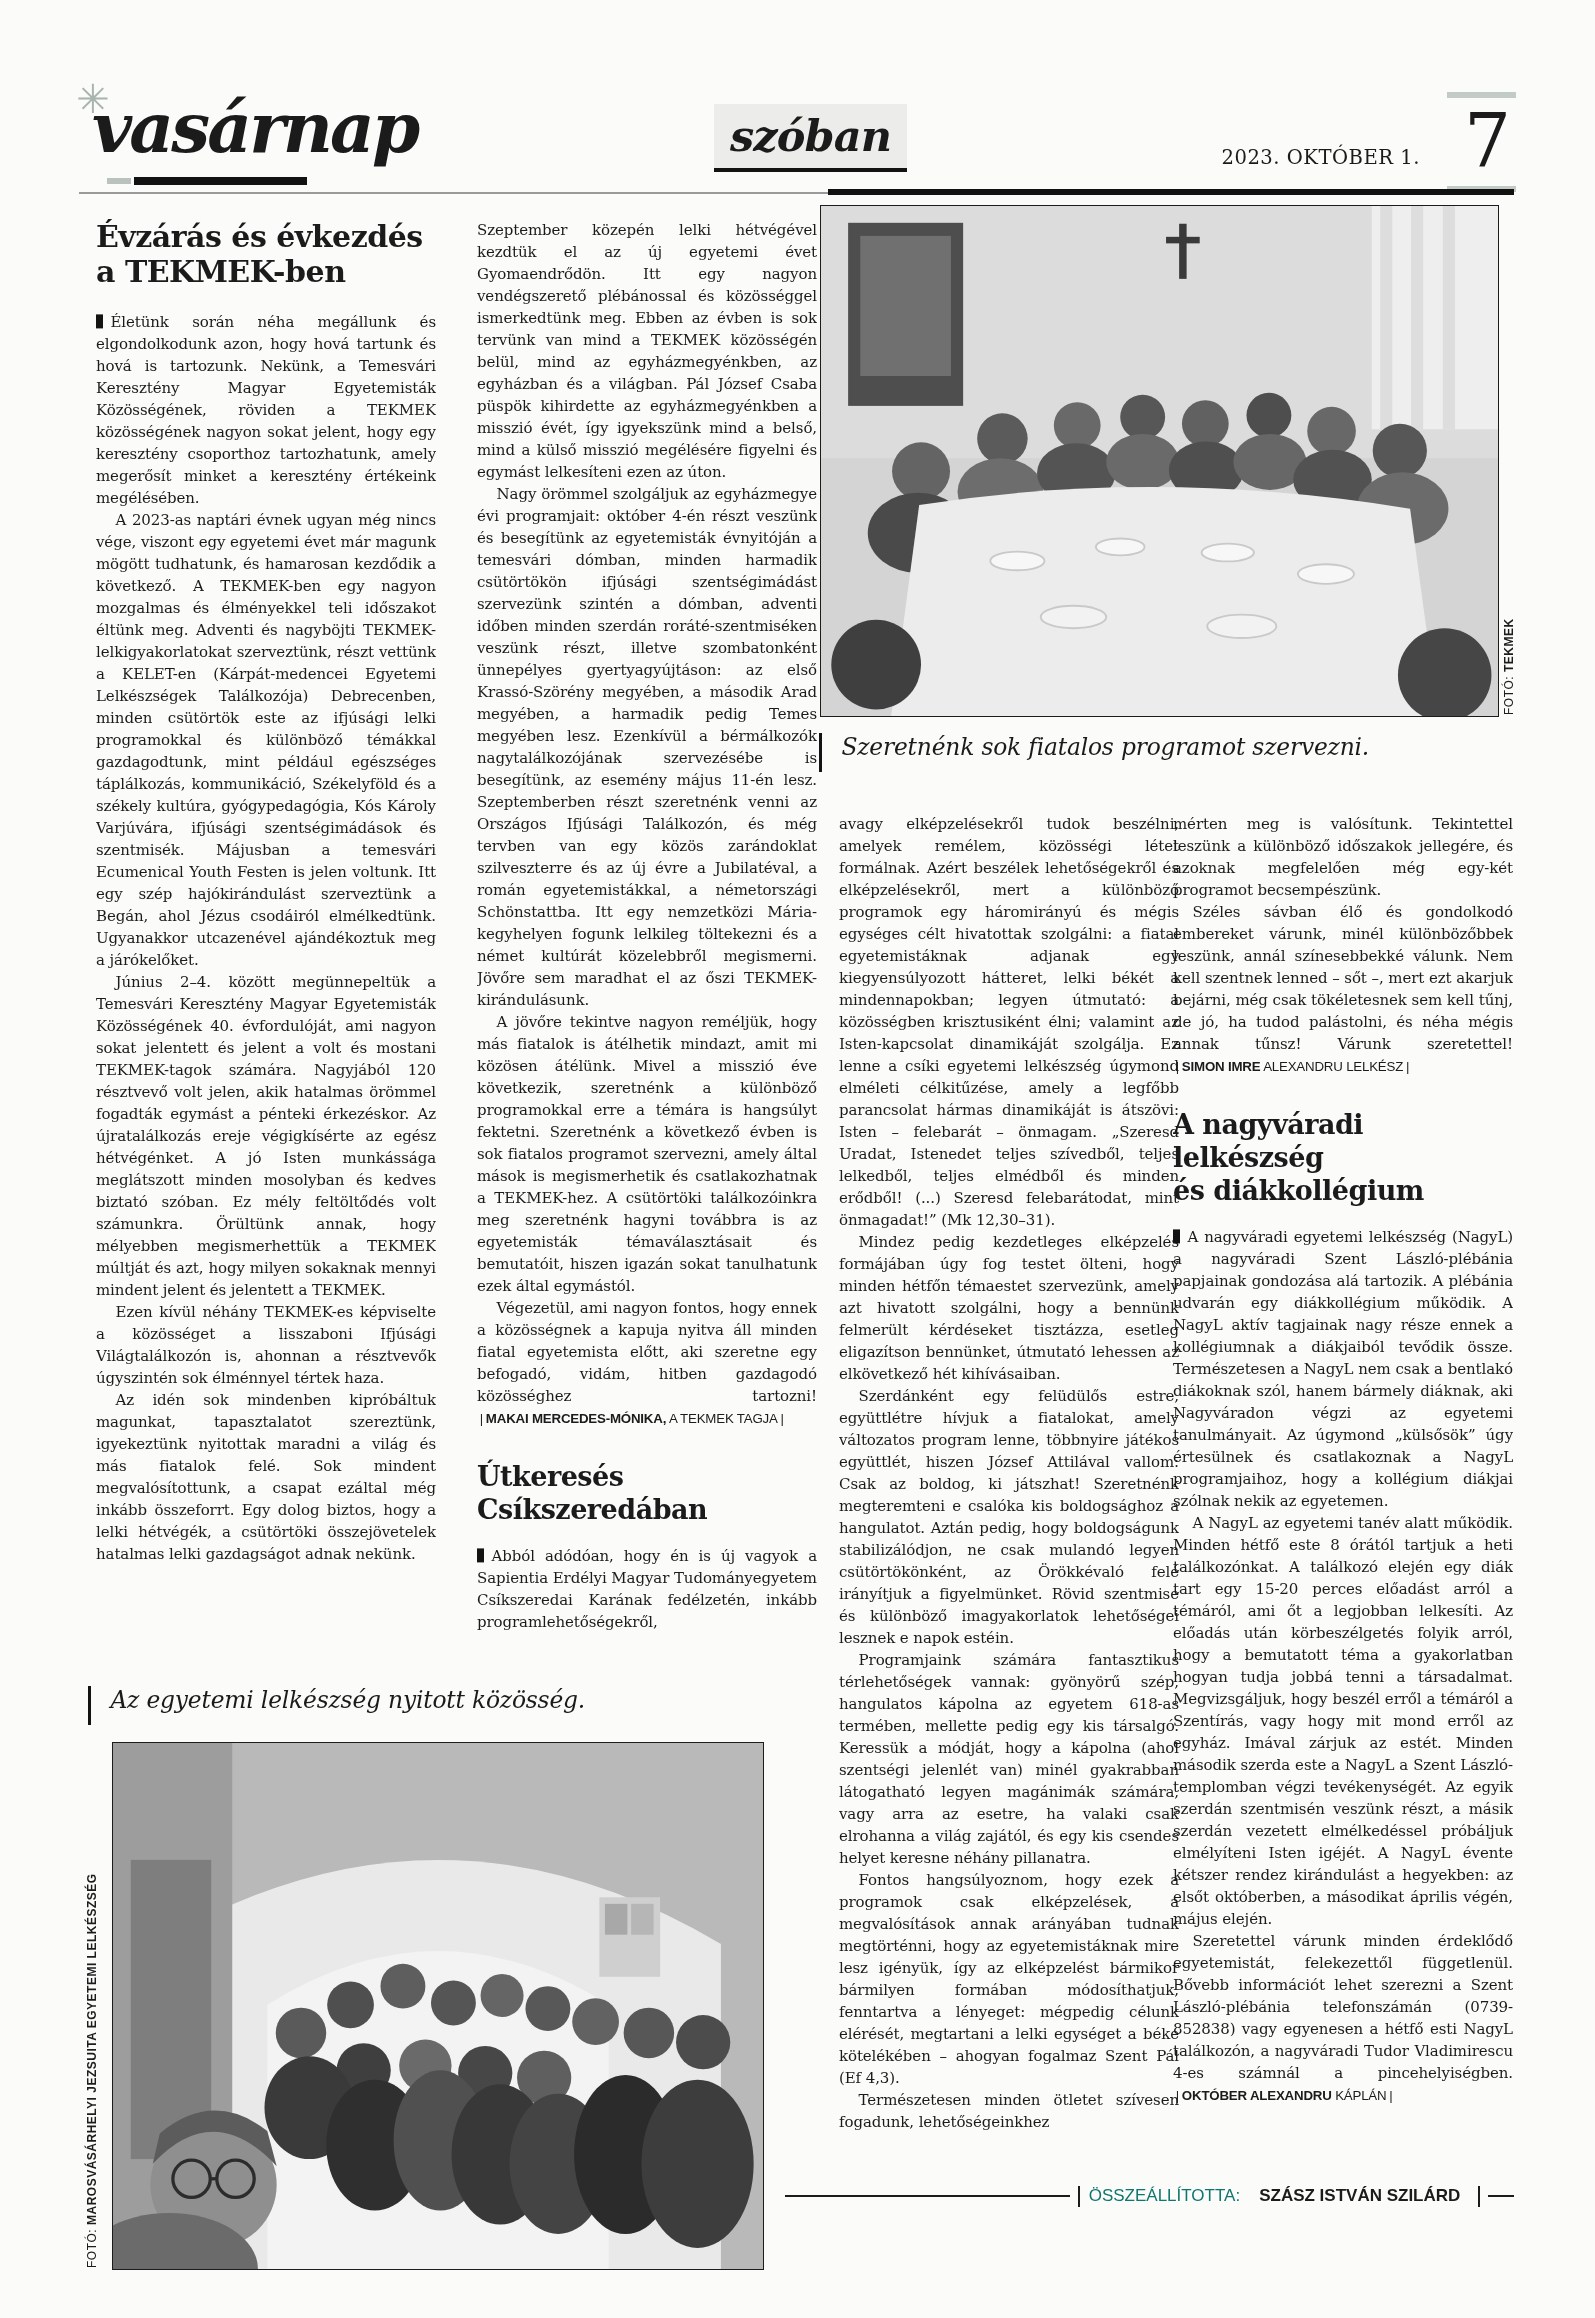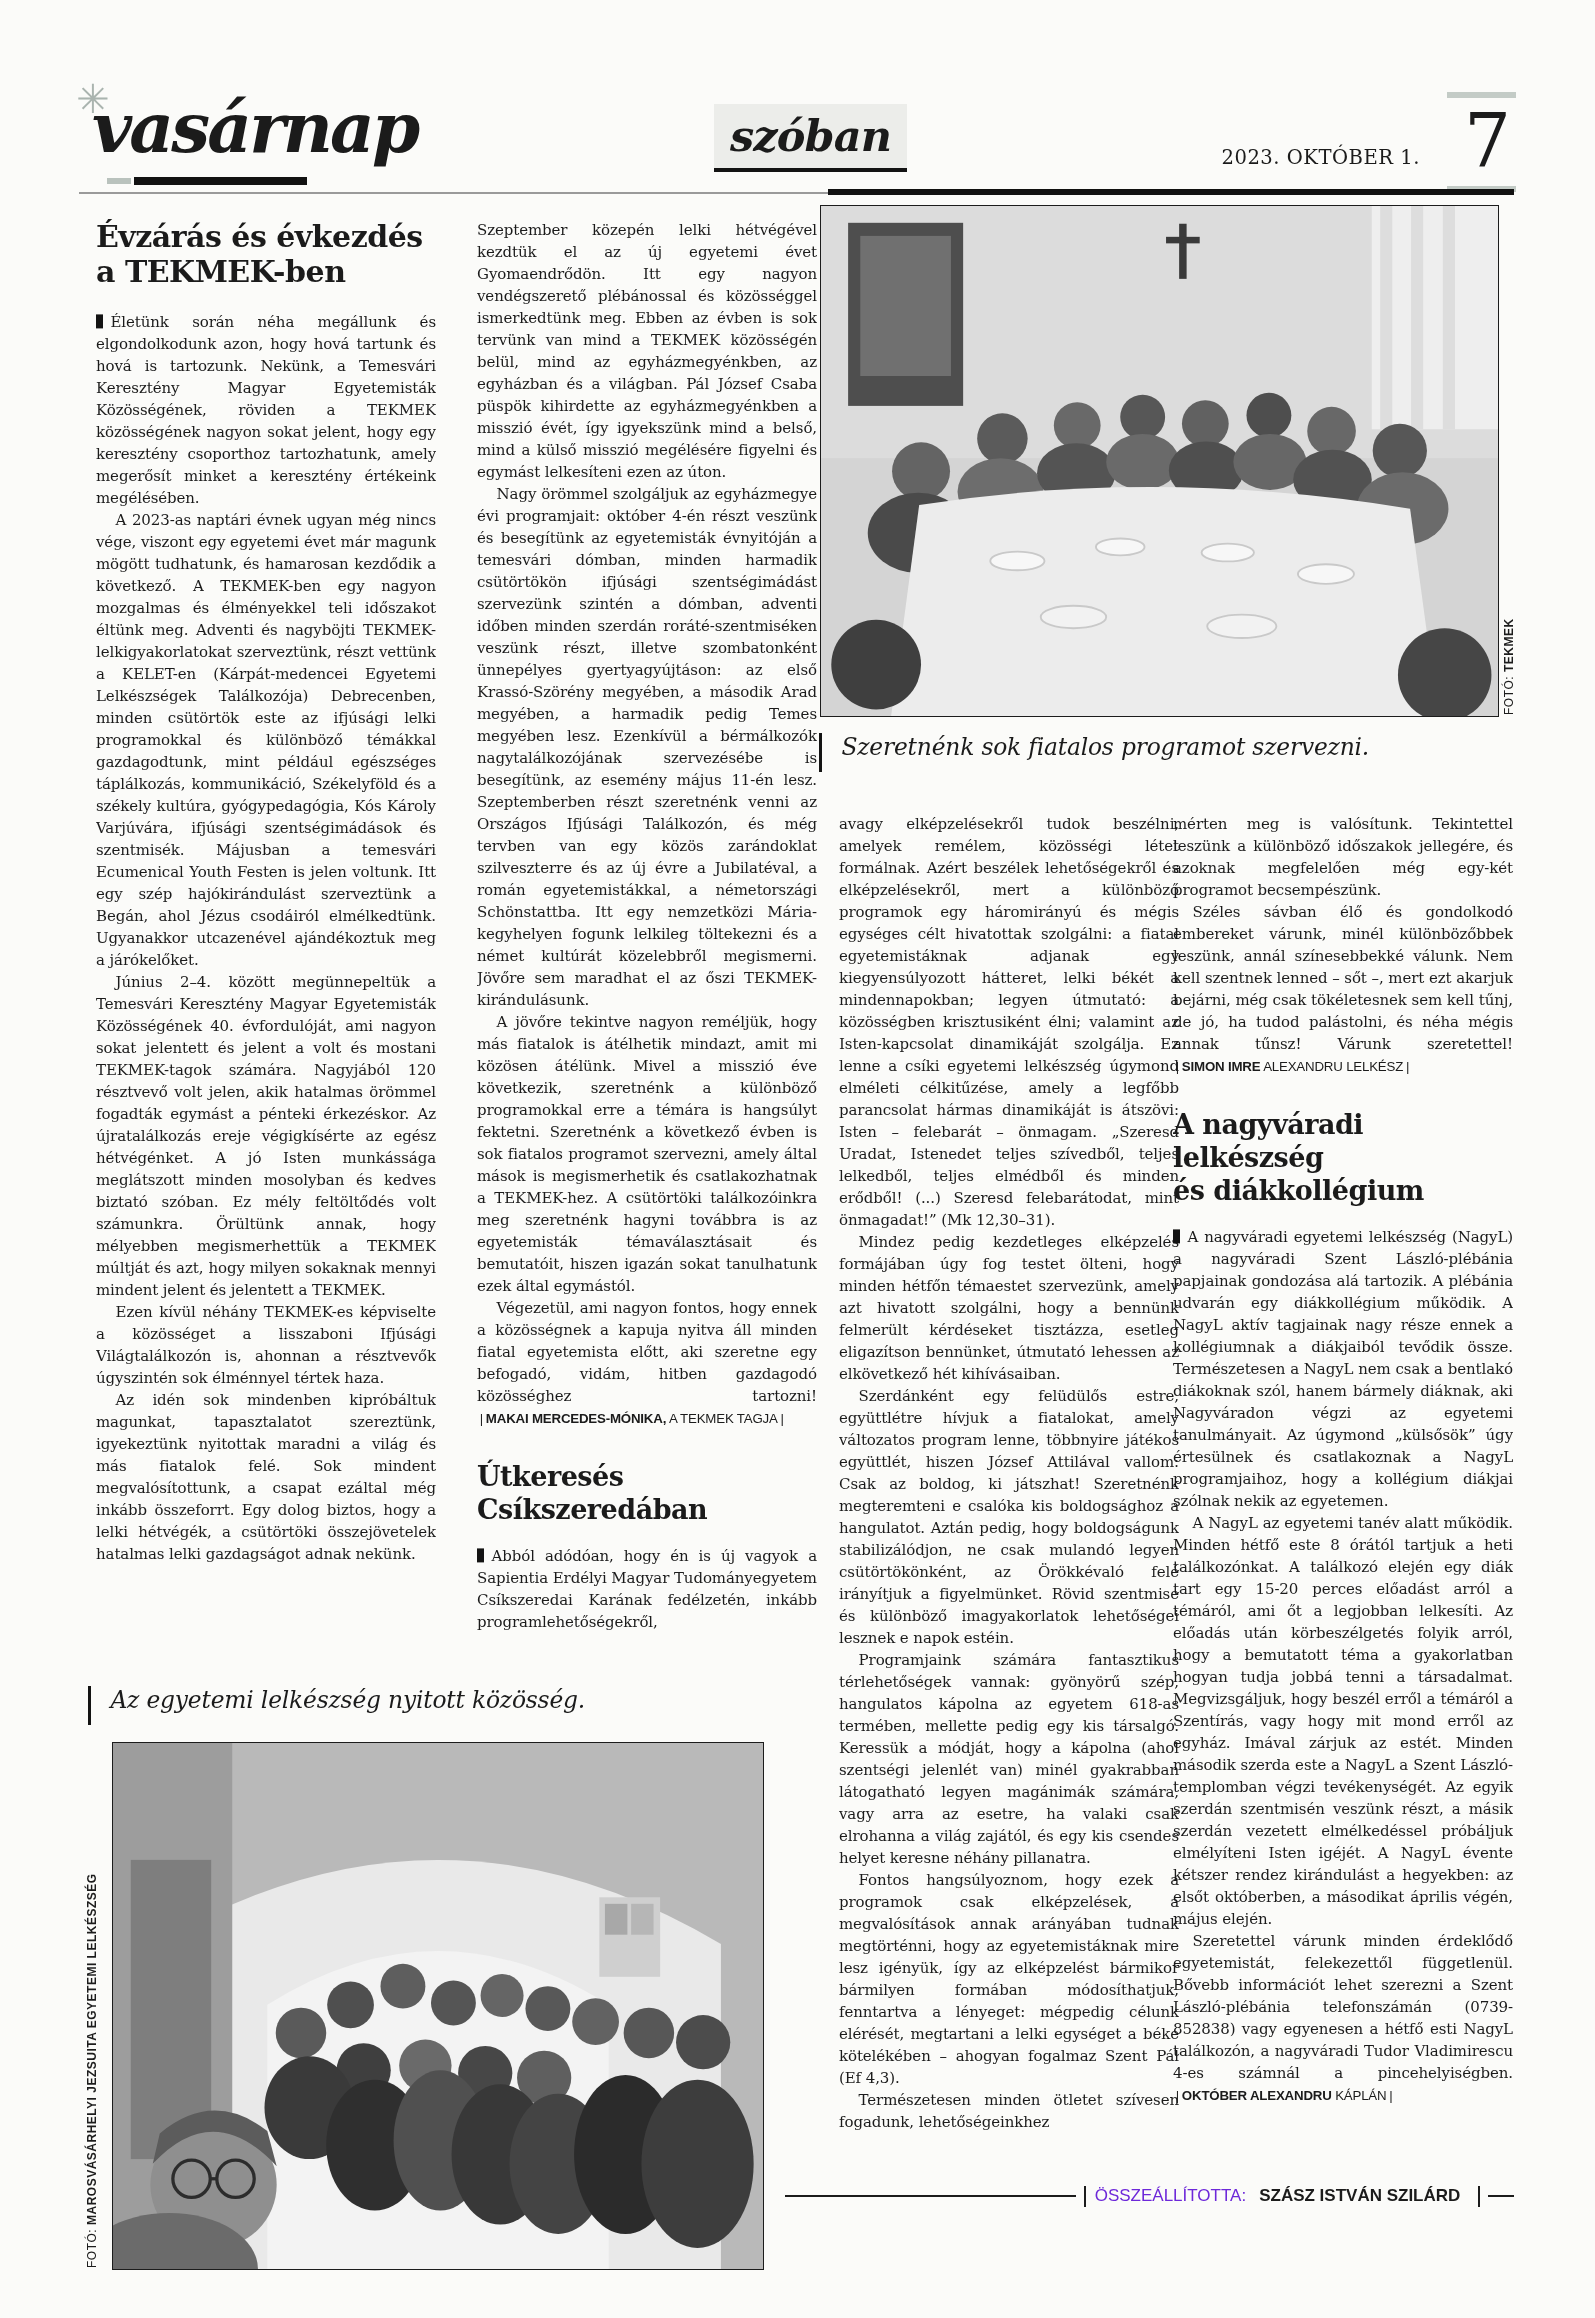--- a/index.html
+++ b/index.html
@@ -51,21 +51,21 @@
   .caption{position:absolute;display:flex;align-items:flex-start;}
   .cap-bar{width:2.8px;height:39px;background:#131313;margin-right:19.6px;flex:none;}
   .cap-text{font-size:23.4px;font-style:italic;letter-spacing:-0.2px;line-height:28px;}
   #caption-top{left:819px;top:733px;width:682px;}
   #caption-bottom{left:80px;top:1686px;width:664px;padding-left:8px;}
   
   .footer{position:absolute;left:785px;top:2186px;width:729px;display:flex;align-items:center;font-family:"Liberation Sans",sans-serif;}
   .fline{height:1.9px;background:#1c1c1c;flex:1;}
   .fline.short{flex:0 0 26px;}
   .ftick{width:1.9px;height:20.6px;background:#1c1c1c;margin:0 8.4px;flex:none;}
-  .flabel{font-size:17px;letter-spacing:0;color:#6d28d9;margin-right:13px;white-space:nowrap;}
+  .flabel{font-size:17px;letter-spacing:0;color:#0f766e;margin-right:19px;white-space:nowrap;}
   .fname{font-size:17px;font-weight:bold;letter-spacing:0;white-space:nowrap;margin-right:9px;}
 </style>
 </head>
 <body>
 
 <div class="logo-wrap">
   <span class="logo-star">✳</span>
   <span class="logo-text">vasárnap</span>
   <span class="logo-underline"></span>
   <span class="logo-underline-gray"></span>

